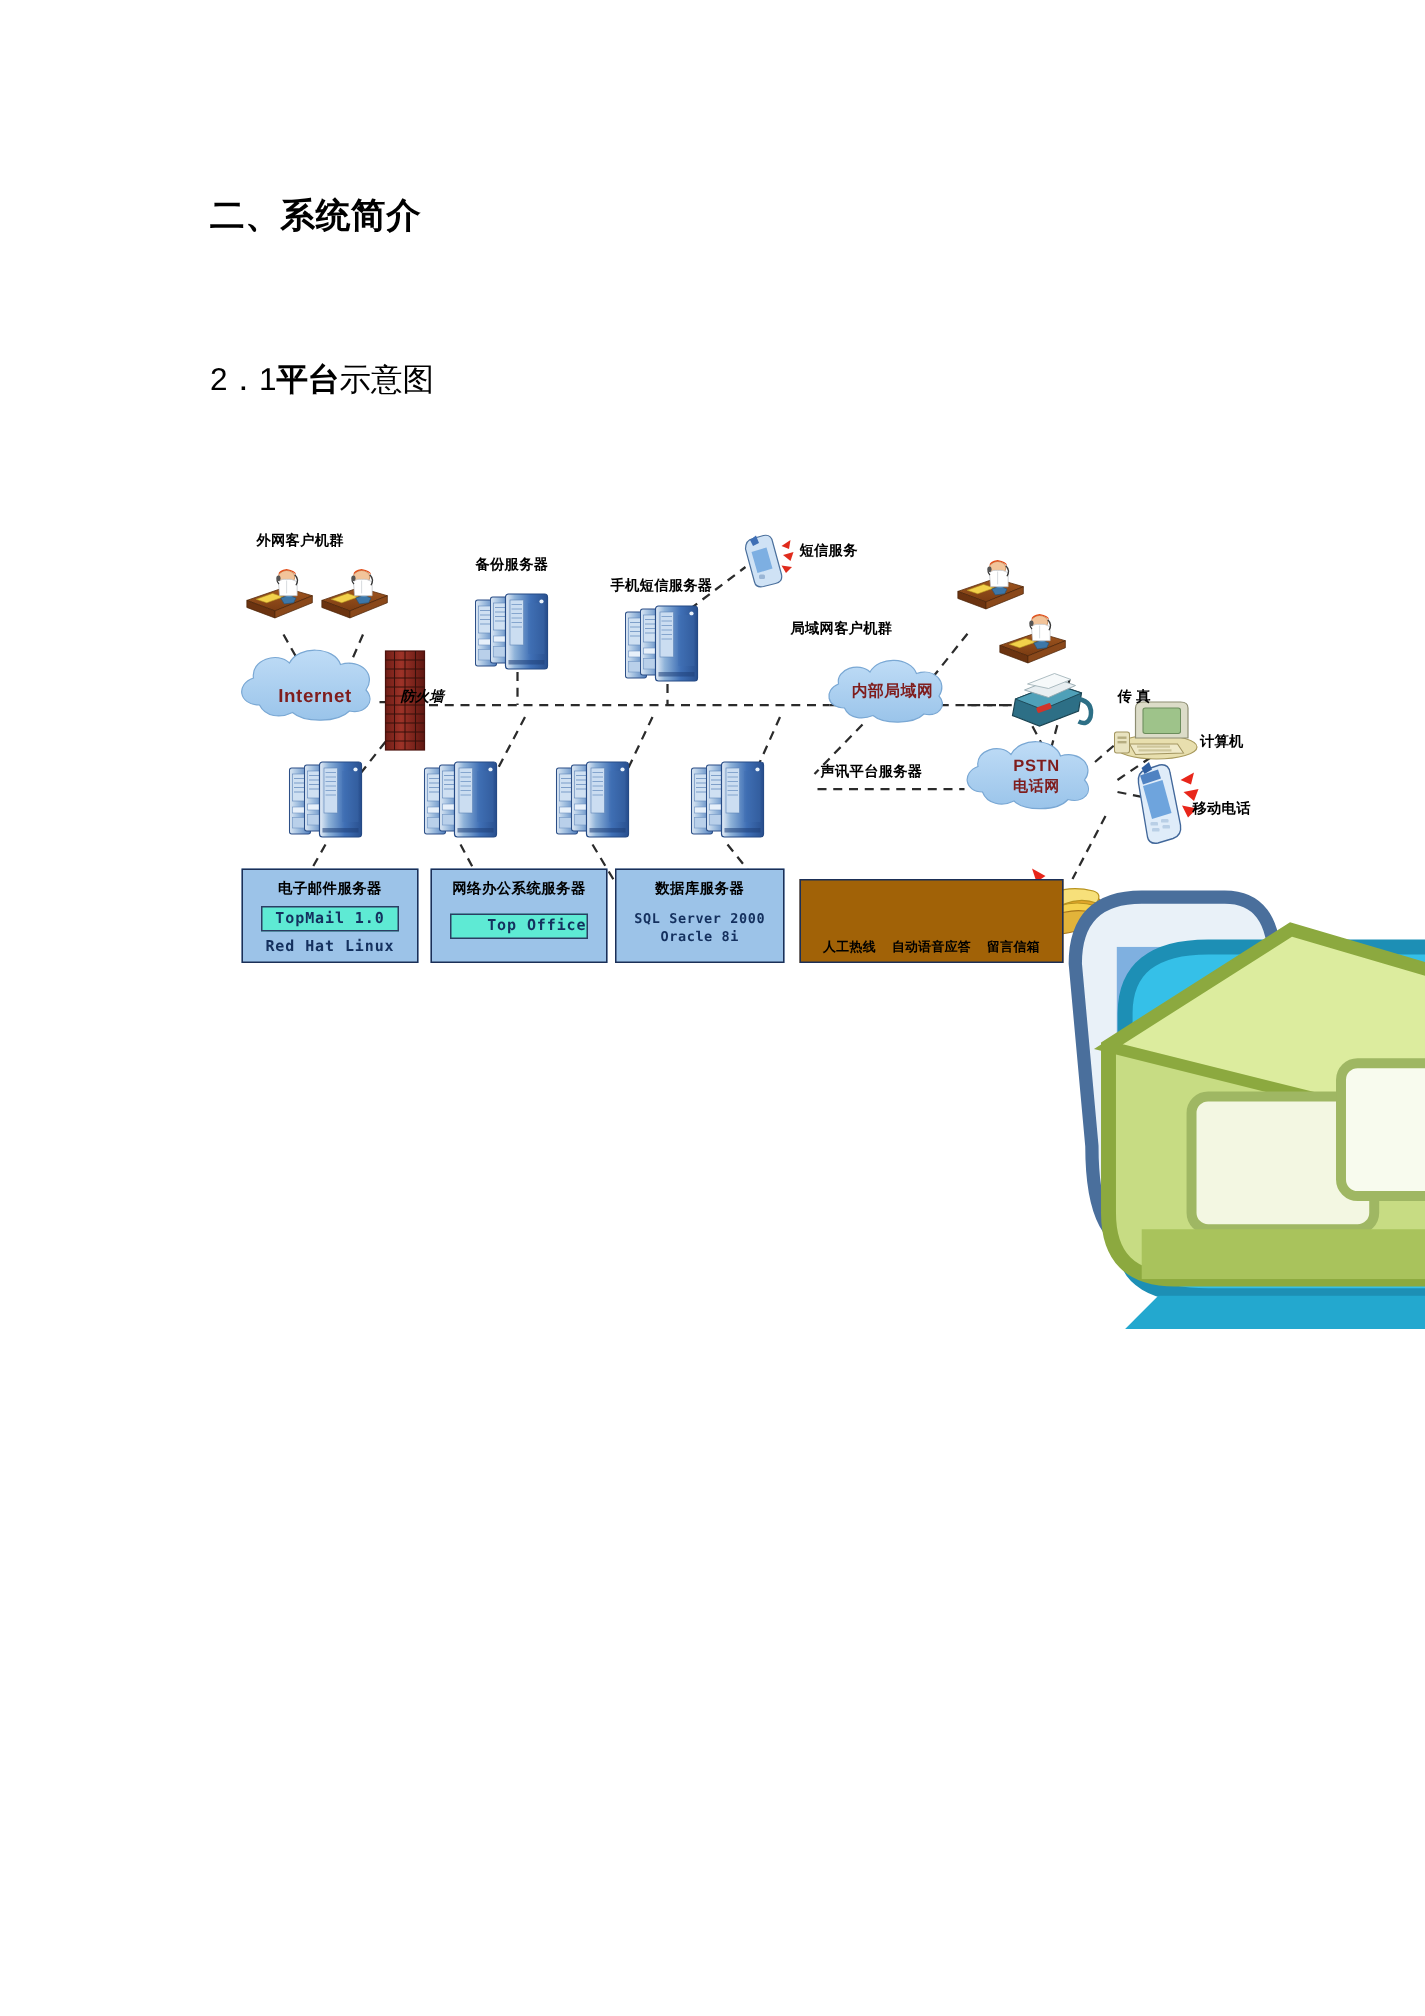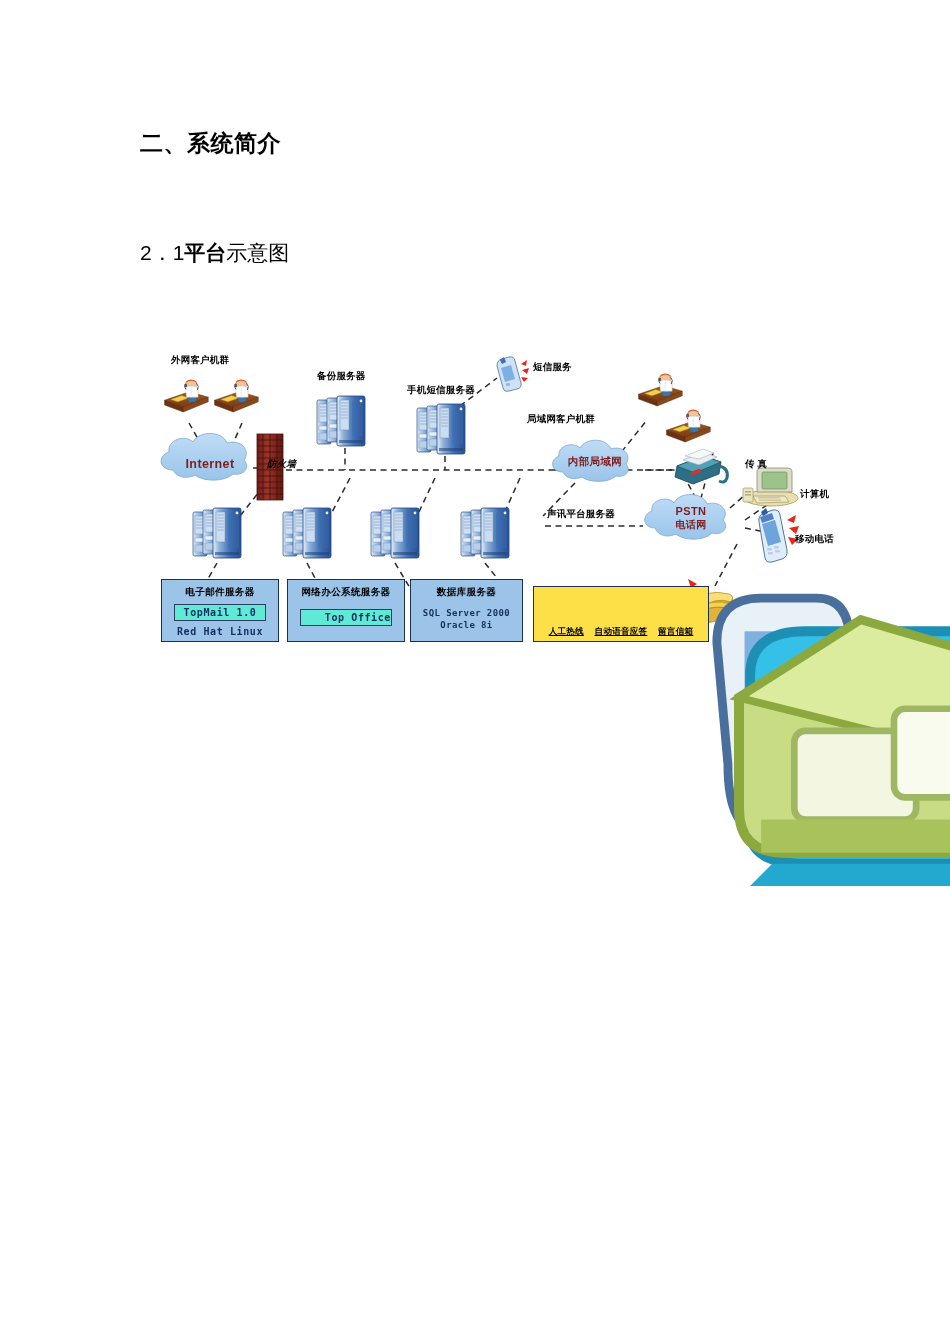--- a/index.html
+++ b/index.html
@@ -118,28 +118,27 @@
   .sbox .mono-line {
     font-size: 9px;
     font-weight: bold;
     color: #14305e;
     letter-spacing: 0.4px;
     font-family: "DejaVu Sans Mono", monospace;
     line-height: 1.35;
   }
   .svcbox {
     position: absolute;
-    background: #fde047;
+    background: #a16207;
     border: 1.6px solid #1b2f57;
     box-sizing: border-box;
     display: flex;
     align-items: flex-end;
     justify-content: space-around;
     padding: 4px 5px 3px 5px;
-    text-decoration: underline;
   }
   .svcitem {
     text-align: center;
     width: 54px;
   }
   .svcitem .cap {
     font-size: 8.6px;
     font-weight: bold;
     color: #000;
     margin-top: 1px;

